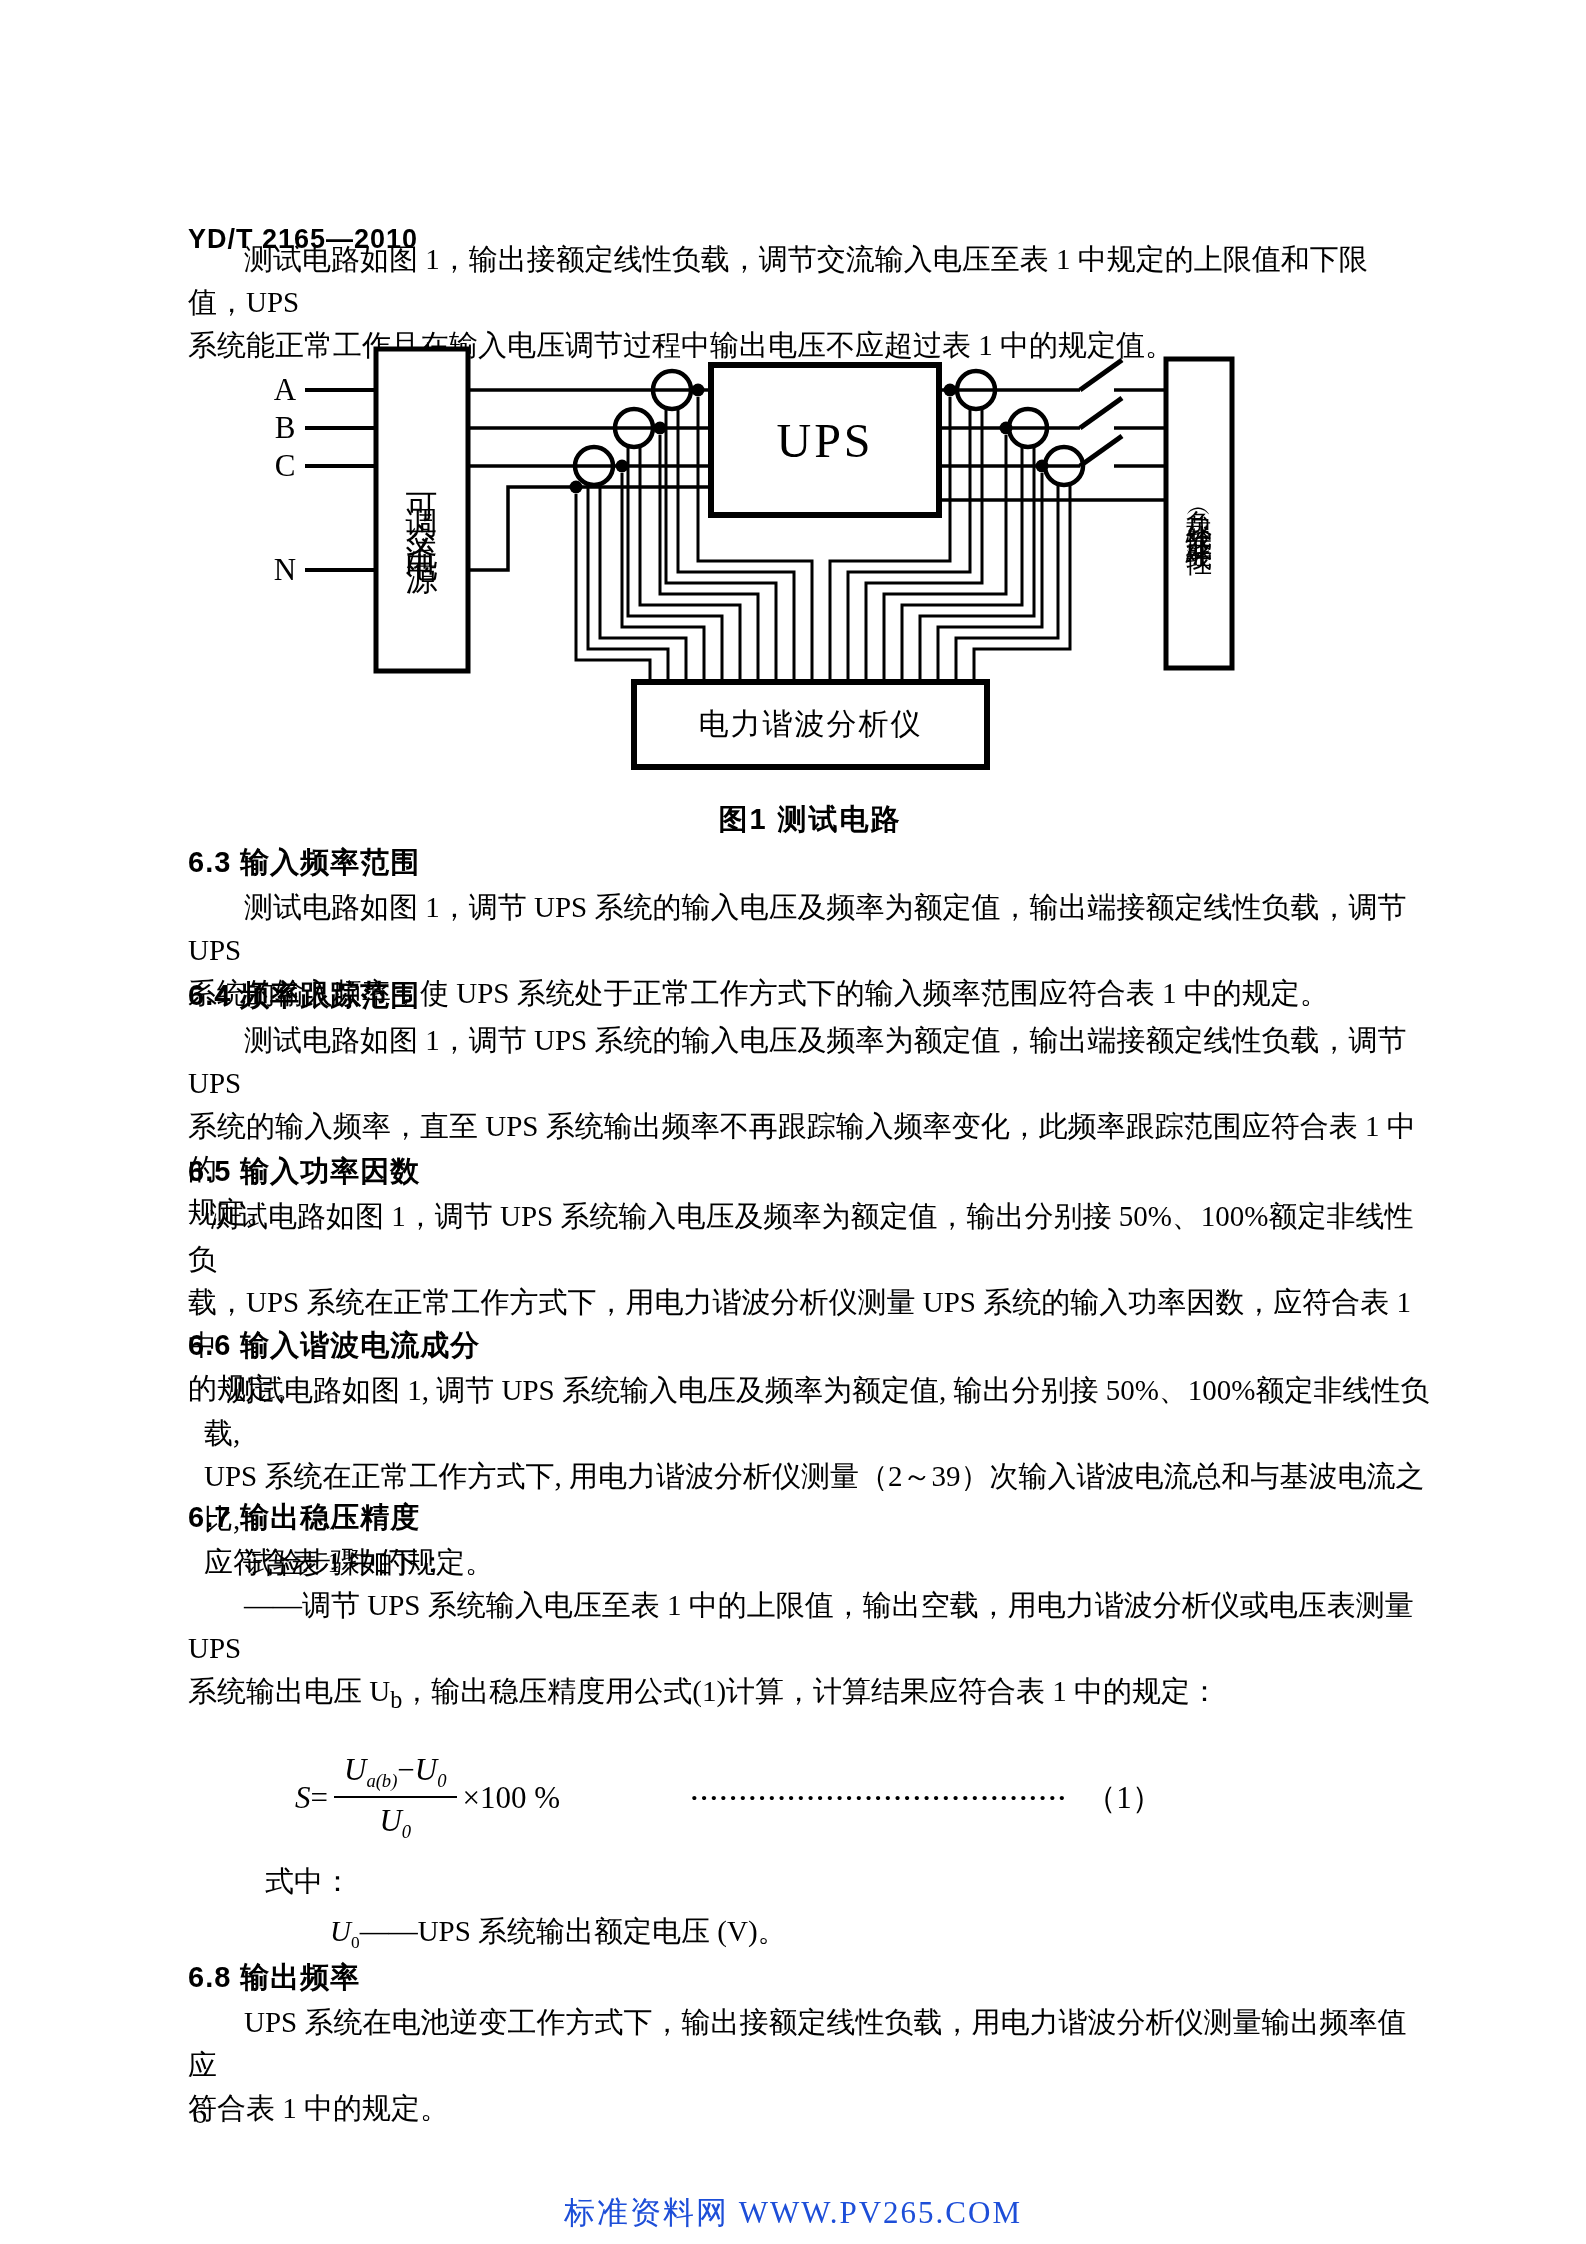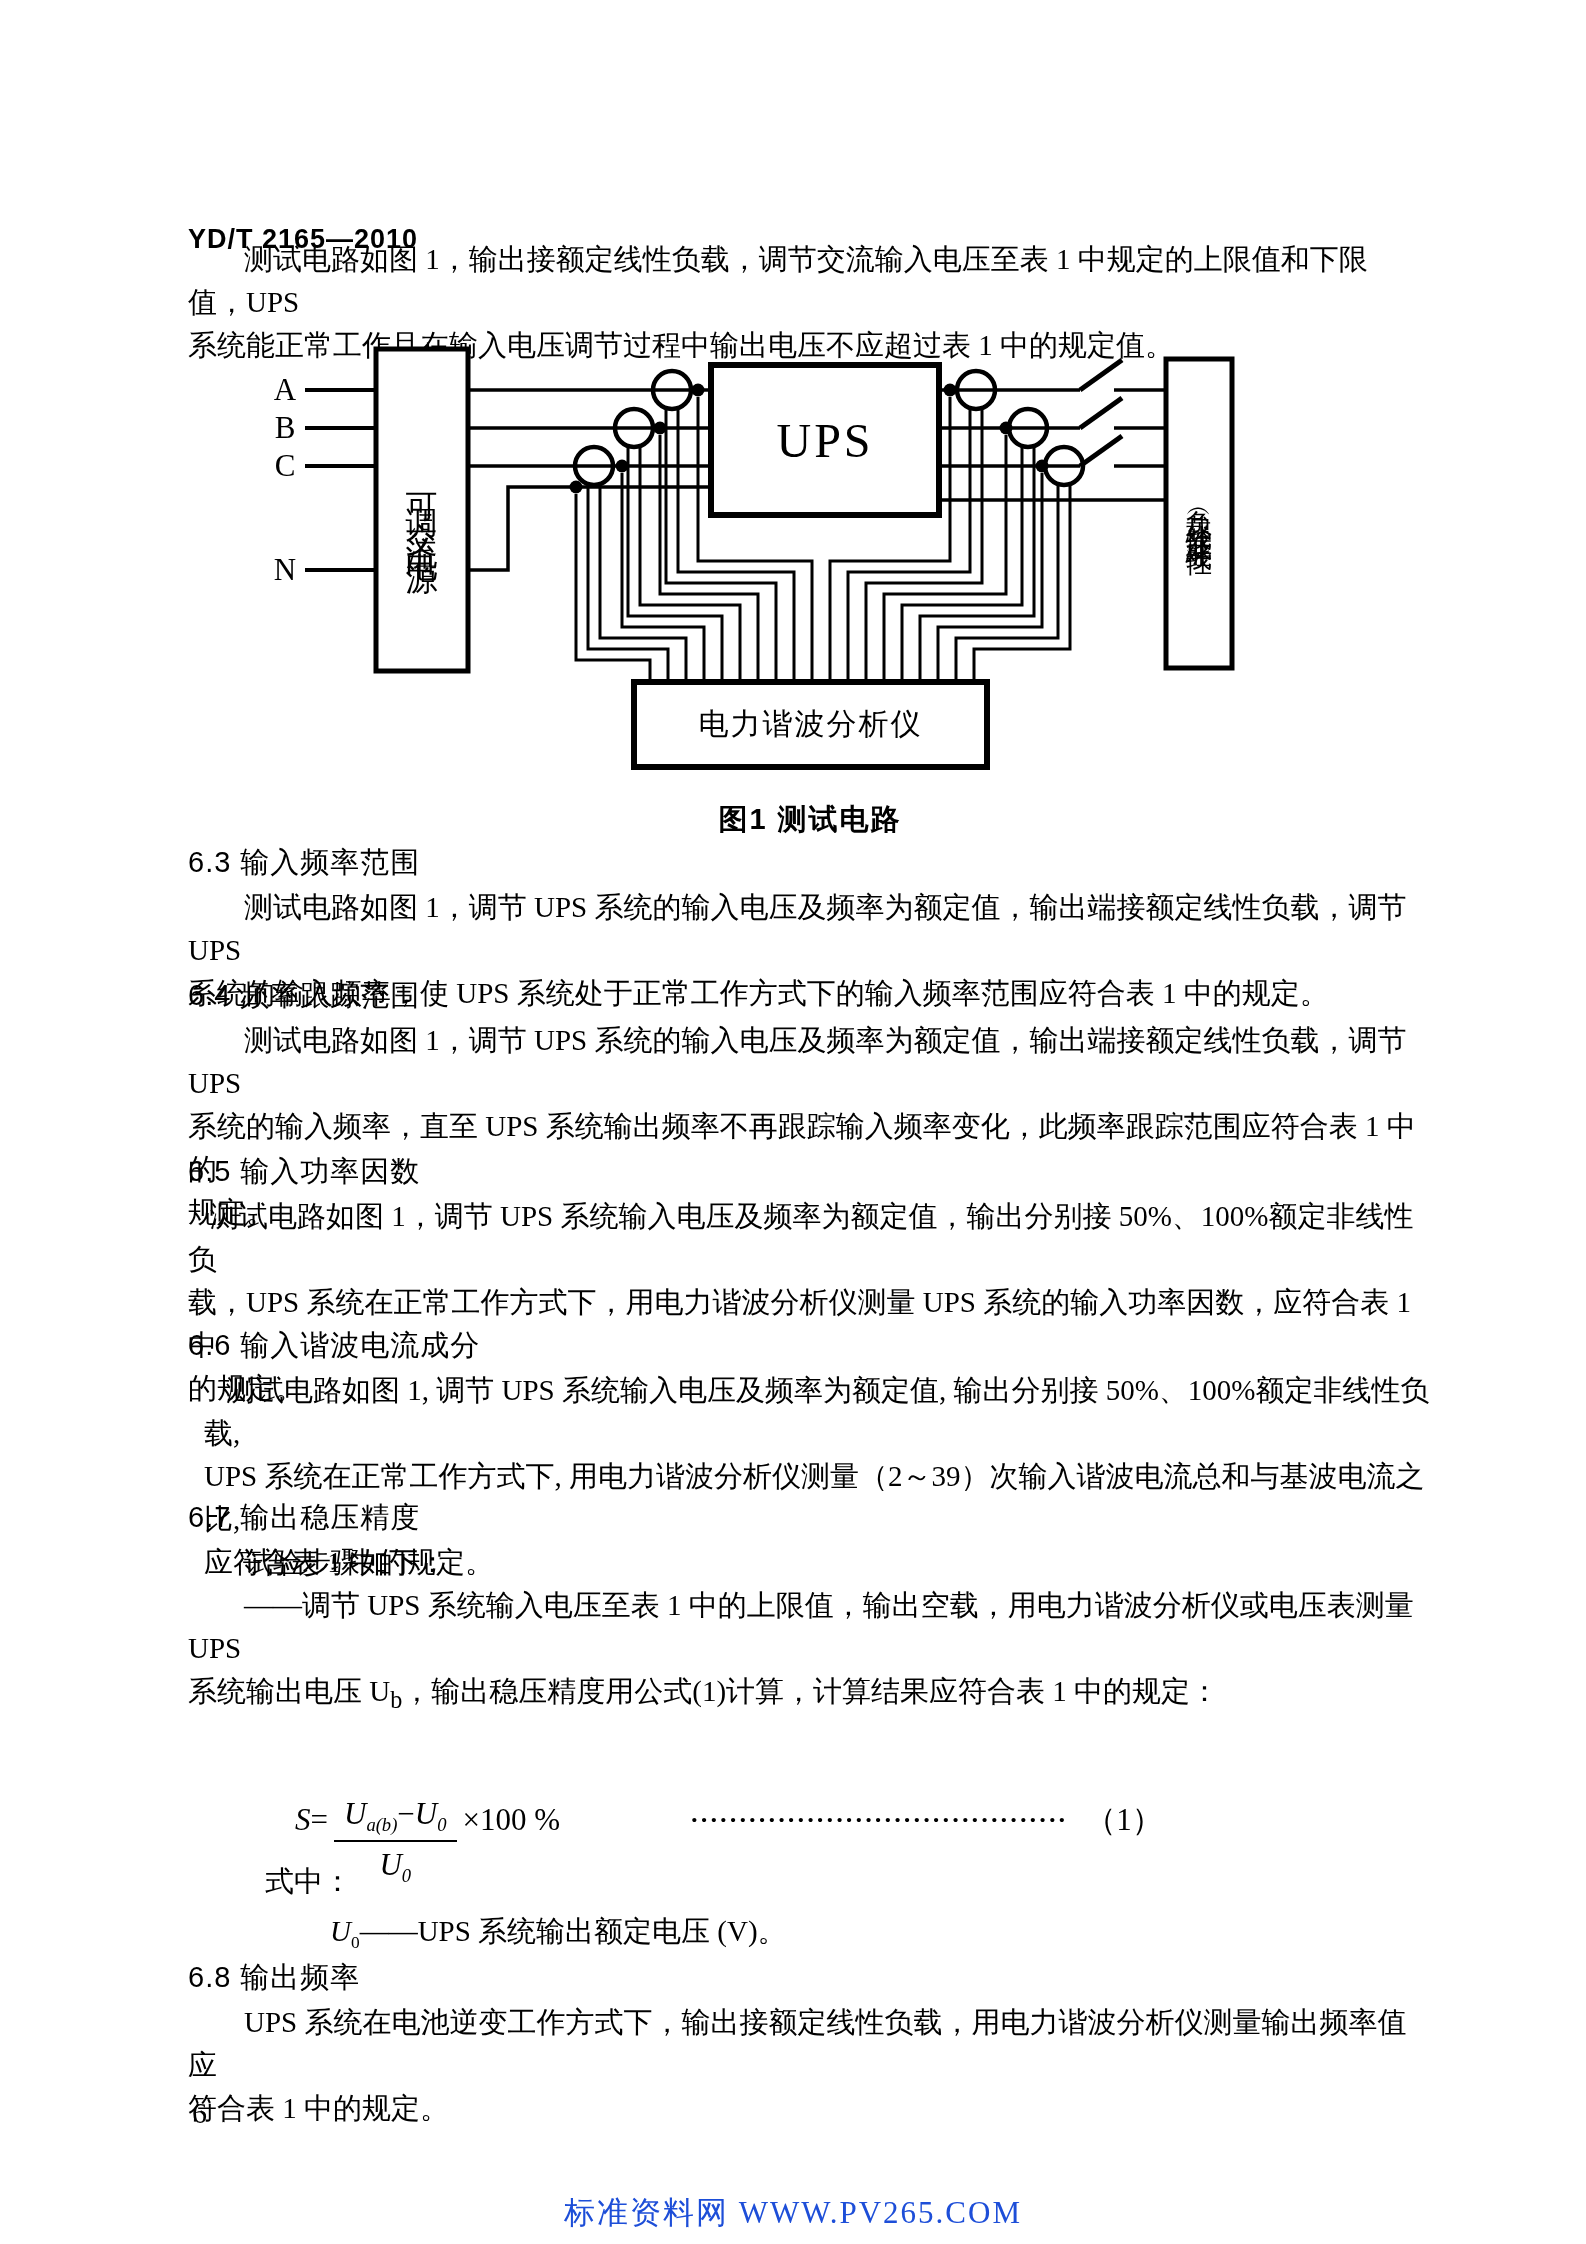--- a/index.html
+++ b/index.html
@@ -17,21 +17,21 @@
     left:188px;top:186px;
     font-family:"Liberation Sans","DejaVu Sans",sans-serif;
     font-weight:bold;font-size:27px;letter-spacing:1px;margin-top:38px;
   }
   .body-text{font-size:29px;line-height:43px;width:1232px;left:188px;}
   .body-text .indent{text-indent:56px;}
   .body-text .indent-sm{text-indent:22px;}
   .sec-heading{
     left:188px;
     font-family:"Liberation Sans","DejaVu Sans",sans-serif;
-    font-weight:normal;font-size:29px;letter-spacing:1px;
+    font-weight:bold;font-size:29px;letter-spacing:1px;
   }
   .fig-caption{
     left:0;top:800px;width:1620px;text-align:center;
     font-family:"Liberation Sans","DejaVu Sans",sans-serif;
     font-weight:bold;font-size:29px;letter-spacing:2px;
   }
   
   .diagram{left:0;top:230px;width:1586px;height:600px;}
   .diagram svg{position:absolute;left:0;top:0;}
   .dg-label{
@@ -49,21 +49,21 @@
   .analyzer-label{left:634px;top:452px;width:353px;height:85px;font-size:30px;letter-spacing:2px;}
   
   .formula{
     left:295px;top:1752px;
     display:flex;align-items:center;
     font-size:31px;font-family:"Liberation Serif","DejaVu Serif",serif;
   }
   .formula i{font-family:"Liberation Serif","DejaVu Serif",serif;}
   .formula sub{font-size:0.6em;font-style:italic;}
   .frac{display:inline-flex;flex-direction:column;text-align:center;margin:0 6px;}
-  .frac .num{border-bottom:2.5px solid #000;padding:0 10px 4px 10px;margin-top:44px;}
+  .frac .num{border-bottom:2.5px solid #000;padding:0 10px 4px 10px;}
   .frac .den{padding-top:5px;}
   .f-dots{margin-left:130px;font-weight:bold;letter-spacing:1px;font-size:26px;white-space:nowrap;}
   .f-number{margin-left:18px;}
   .where-label{left:265px;top:1862px;font-size:29px;}
   .where-def{left:330px;top:1912px;font-size:29px;}
   .where-def sub{font-size:0.6em;}
   .page-number{left:192px;top:2096px;font-size:30px;}
   .watermark{
     left:0;top:2192px;width:1586px;text-align:center;
     font-size:31px;letter-spacing:2px;

